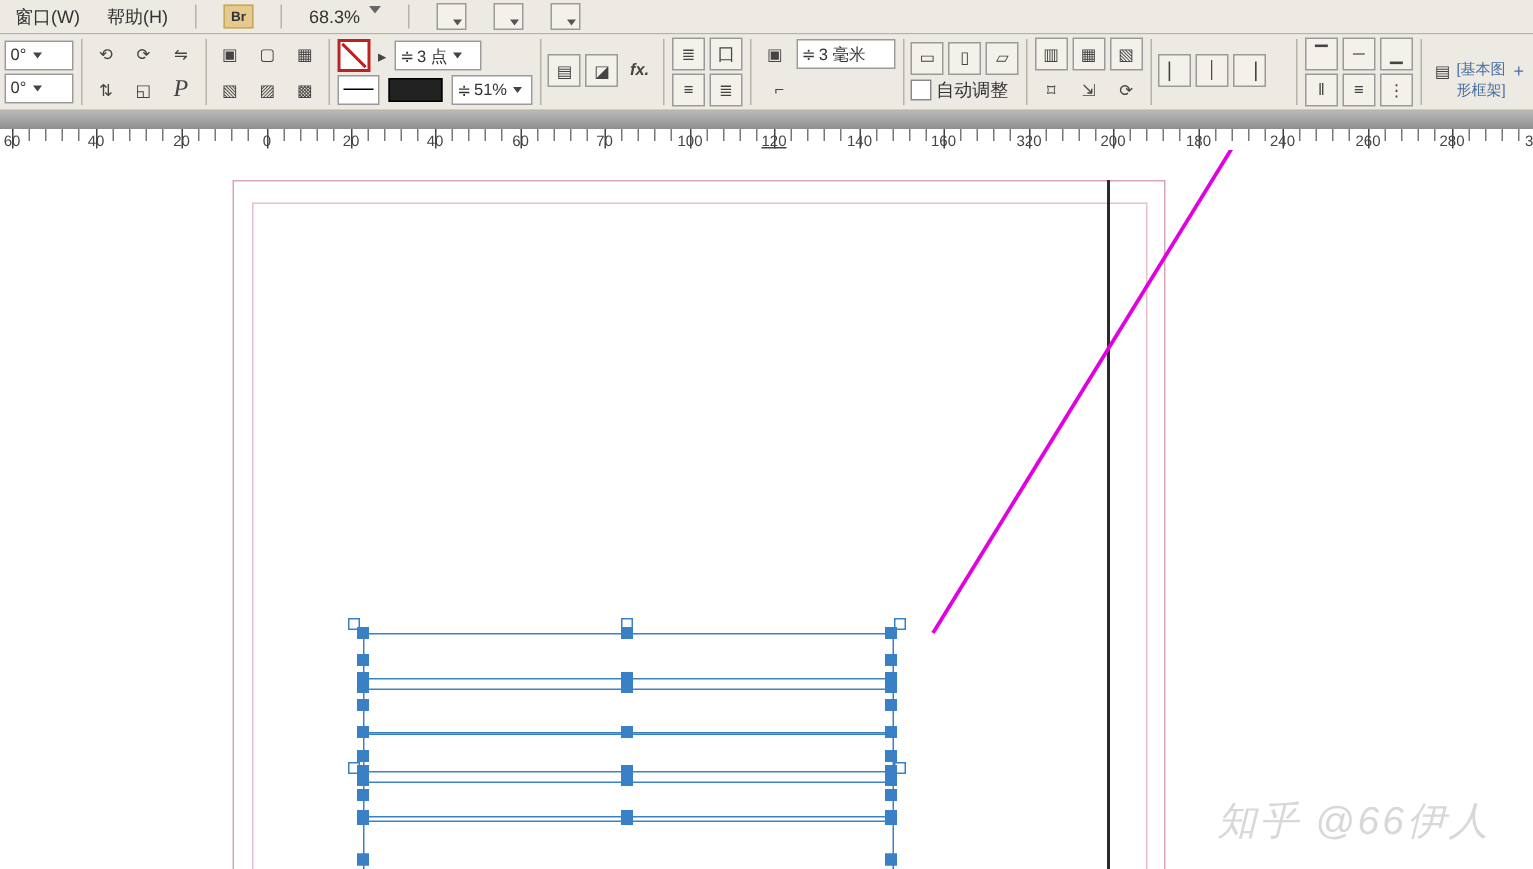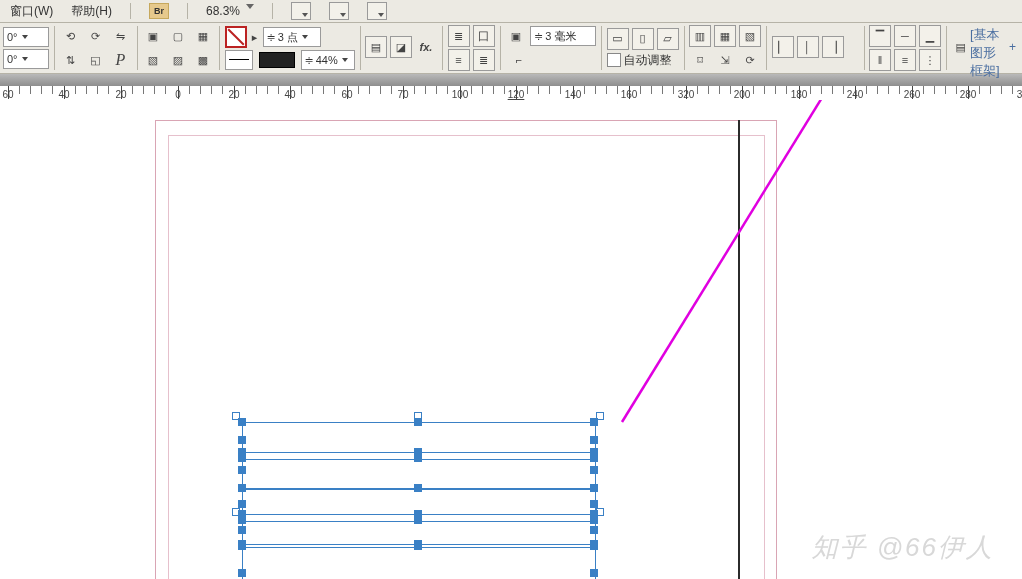--- a/index.html
+++ b/index.html
@@ -33,21 +33,21 @@
   .btn.wide { width:26px; }
   .swatch-stroke { width:18px; height:18px; border:2px solid #b22; background:#fff; position:relative; }
   .swatch-stroke::after { content:""; position:absolute; left:-2px; right:-2px; top:8px; height:2px;
                           background:#b22; transform:rotate(45deg); }
   .swatch-line { width:26px; height:18px; border:1px solid #999; background:#fff; position:relative; }
   .swatch-line::after { content:""; position:absolute; left:3px; right:3px; top:8px; height:1px; background:#000; }
   .swatch-dark { width:34px; height:14px; background:#222; border:1px solid #000; }
   .chk { width:12px; height:12px; border:1px solid #888; background:#fff; }
   .P-icon { font-family:"Times New Roman", serif; font-size:16px; font-style:italic; }
   .fx { font-style:italic; font-weight:bold; }
-  .panel-label { font-size:13px; color:#4a6ea0;margin-top:12px; }
+  .panel-label { font-size:10px; color:#4a6ea0;margin-top:12px; }
 
   .grey-band { height:12px; background:linear-gradient(#b9b9b9,#8e8e8e); }
 
   .ruler { height:16px; background:#fff; border-bottom:1px solid #bbb; position:relative; overflow:hidden;
            font-size:9px; color:#444; }
   .ruler .tick { position:absolute; top:0; width:1px; height:8px; background:#777; }
   .ruler .tick.maj { height:13px; background:#444; }
   .ruler .num { position:absolute; top:3px; transform:translateX(-50%); font-size:10px; }
 
   .workspace { position:absolute; left:0; right:0; top:100px; bottom:0; background:#fff; }
@@ -141,21 +141,21 @@
         <span class="tri"></span>
       </div>
     </div>
     <div class="trow">
       <span class="swatch-line"></span>
       <span class="tri"></span>
       <span class="swatch-dark"></span>
       <span class="tri"></span>
       <div class="inbox" style="min-width:46px">
         <span style="margin-right:2px">≑</span>
-        <span>44%</span>
+        <span>51%</span>
         <span class="tri"></span>
       </div>
     </div>
   </div>
   <div class="vsep"></div>
 
   <div class="tgroup">
     <div class="trow">
       <span class="btn outl">▤</span>
       <span class="btn outl">◪</span>

